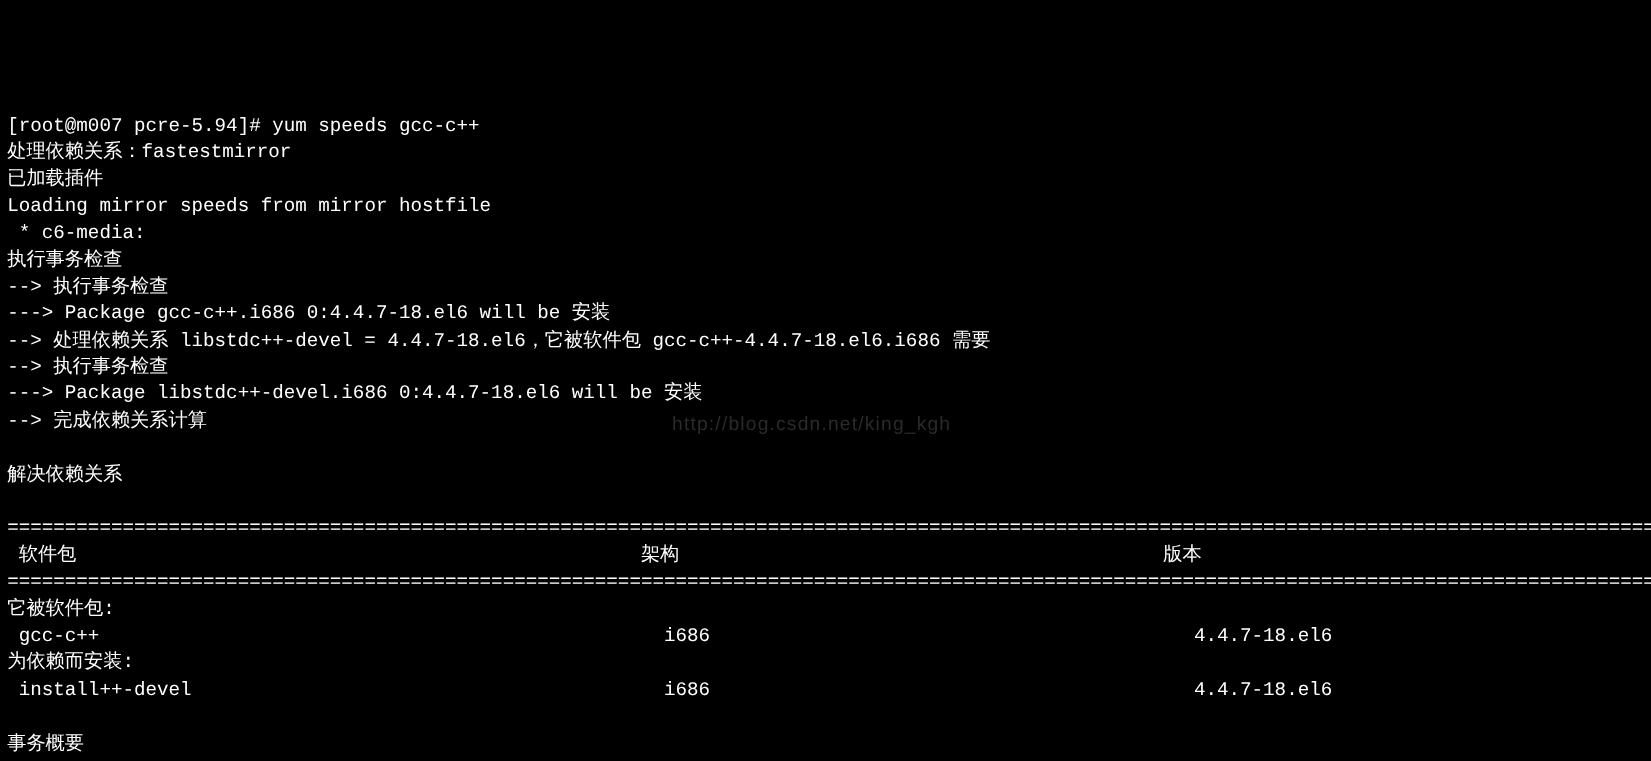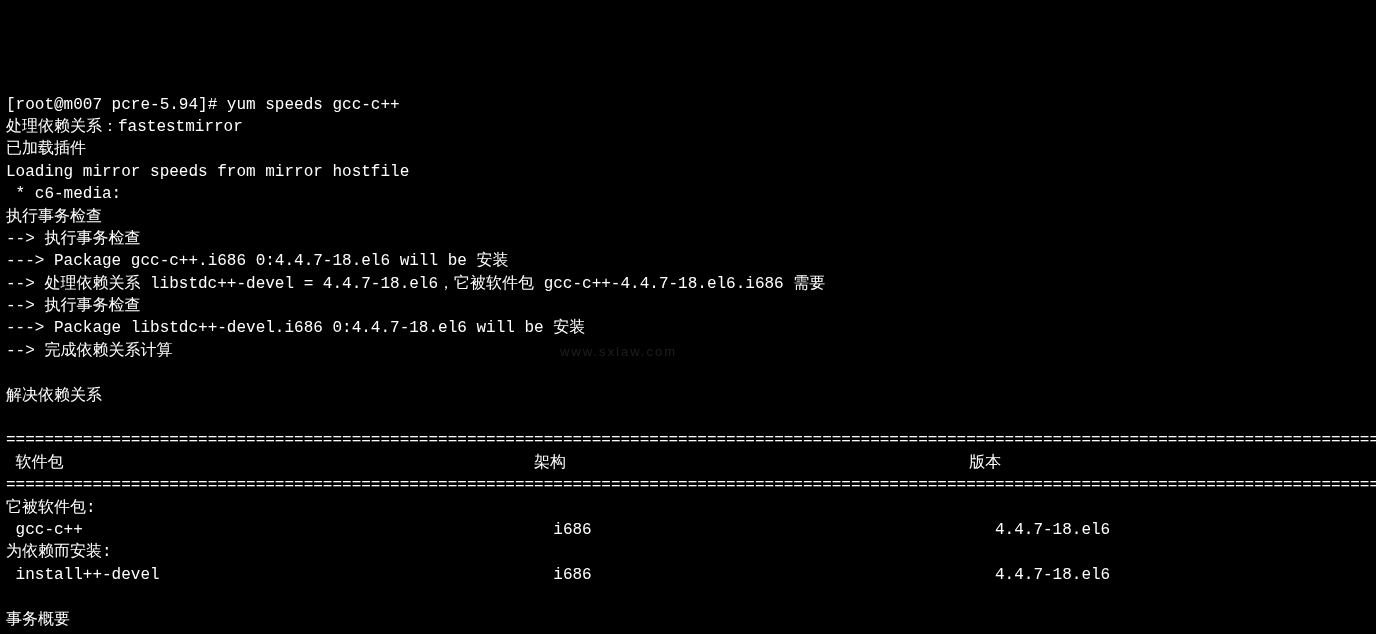--- a/index.html
+++ b/index.html
@@ -72,17 +72,17 @@
 <span>为依赖而安装:</span>
 <span> install++-devel</span>                                         <span>i686</span>                                          <span>4.4.7-18.el6</span>
 <span></span>
 <span>事务概要</span>
 <span>================================================================================================================================================================</span>
 
 <span></span>
 </div>
 
 <div class="watermark">
-  <div class="wm-sub2">www.sxlaw.com</div>
+  <div class="wm-sub">http://blog.csdn.net/king_kgh</div>
 </div>
 
 
 
 
 </body></html>

